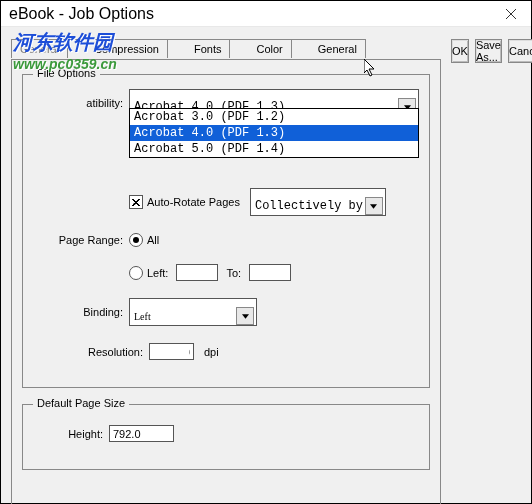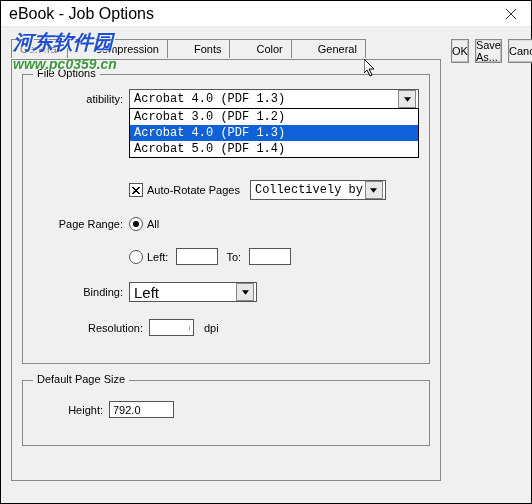--- a/index.html
+++ b/index.html
@@ -14,21 +14,21 @@
 .tabs-inner{display:flex;gap:18px;border:1px solid #888;border-bottom:none;width:max-content;background:#f0f0f0}
 .tab{padding:3px 8px;border-right:1px solid #888;font-size:11px;background:#f0f0f0}
 .tab:first-child{color:#7a7a7a}
 .tab:last-child{border-right:none}
 .tabbody{border:1px solid #888;border-top:none;padding:14px 10px 18px 10px;min-height:390px;box-sizing:border-box}
 .group{border:1px solid #888;padding:14px 10px 10px 10px;margin-bottom:16px;position:relative}
 .group .legend{position:absolute;top:-8px;left:10px;background:#f0f0f0;padding:0 4px;font-size:11px}
 .row{display:flex;align-items:center;margin-bottom:17px}
 .label{width:90px;text-align:right;padding-right:6px;font-size:11px}
 .label2{width:70px;text-align:right;padding-right:6px;font-size:11px}
-.select{border:1px solid #555;background:#fff;height:18px;display:flex;align-items:center;padding:0 2px 0 4px;font-family:"Courier New",monospace;font-size:12px;position:relative}
+.select{border:1px solid #555;background:#fff;height:18px;display:flex;align-items:center;padding:8px 2px 0 4px;font-family:"Courier New",monospace;font-size:12px;position:relative}
 .select .arrow{width:16px;height:16px;background:#e8e8e8;border:1px solid #888;display:flex;align-items:center;justify-content:center;margin-left:auto}
 .arrow svg{width:7px;height:5px}
 .dropdown{position:absolute;top:18px;left:-1px;right:-1px;border:1px solid #000;background:#fff;z-index:10}
 .dropdown .opt{padding:1px 4px;font-family:"Courier New",monospace;font-size:12px}
 .dropdown .opt.sel{background:#1060d8;color:#fff}
 .chk{width:12px;height:12px;border:1px solid #555;background:#fff;display:inline-flex;align-items:center;justify-content:center;margin-right:4px;vertical-align:middle}
 .chk.on::after{content:"";width:8px;height:7px;background:linear-gradient(45deg,transparent 45%,#000 45%,#000 55%,transparent 55%),linear-gradient(-45deg,transparent 45%,#000 45%,#000 55%,transparent 55%)}
 .chk.on::after{content:"✓";font-size:10px;line-height:7px}
 .radio{width:12px;height:12px;border:1px solid #555;border-radius:50%;background:#fff;display:inline-flex;align-items:center;justify-content:center;margin-right:4px;vertical-align:middle}
 .radio.on::after{content:"";width:6px;height:6px;border-radius:50%;background:#000}
@@ -129,21 +129,21 @@
             <span class="radio"></span>
             <span>Left:</span>
             <input class="txtin" style="width: 42px; margin: 0px 8px;" value="">
             <span>To:</span>
             <input class="txtin" style="width: 42px; margin-left: 8px;" value="">
           </div>
 
           <div class="row">
             <span class="label">Binding:</span>
             <div class="select" style="width:120px">
-              <span style="font-family:Liberation Sans, sans-serif;font-size:15px">Left</span>
+              <span style="font-family:Liberation Serif, serif;font-size:10px">Left</span>
               <span class="arrow">
                   <svg viewBox="0 0 8 5">
                     <path d="M0 0 L8 0 L4 5 Z" fill="#000"></path>
                   </svg>
                 </span>
             </div>
           </div>
 
           <div class="row" style="margin-top:12px">
             <span class="label" style="width:110px">Resolution:</span>

